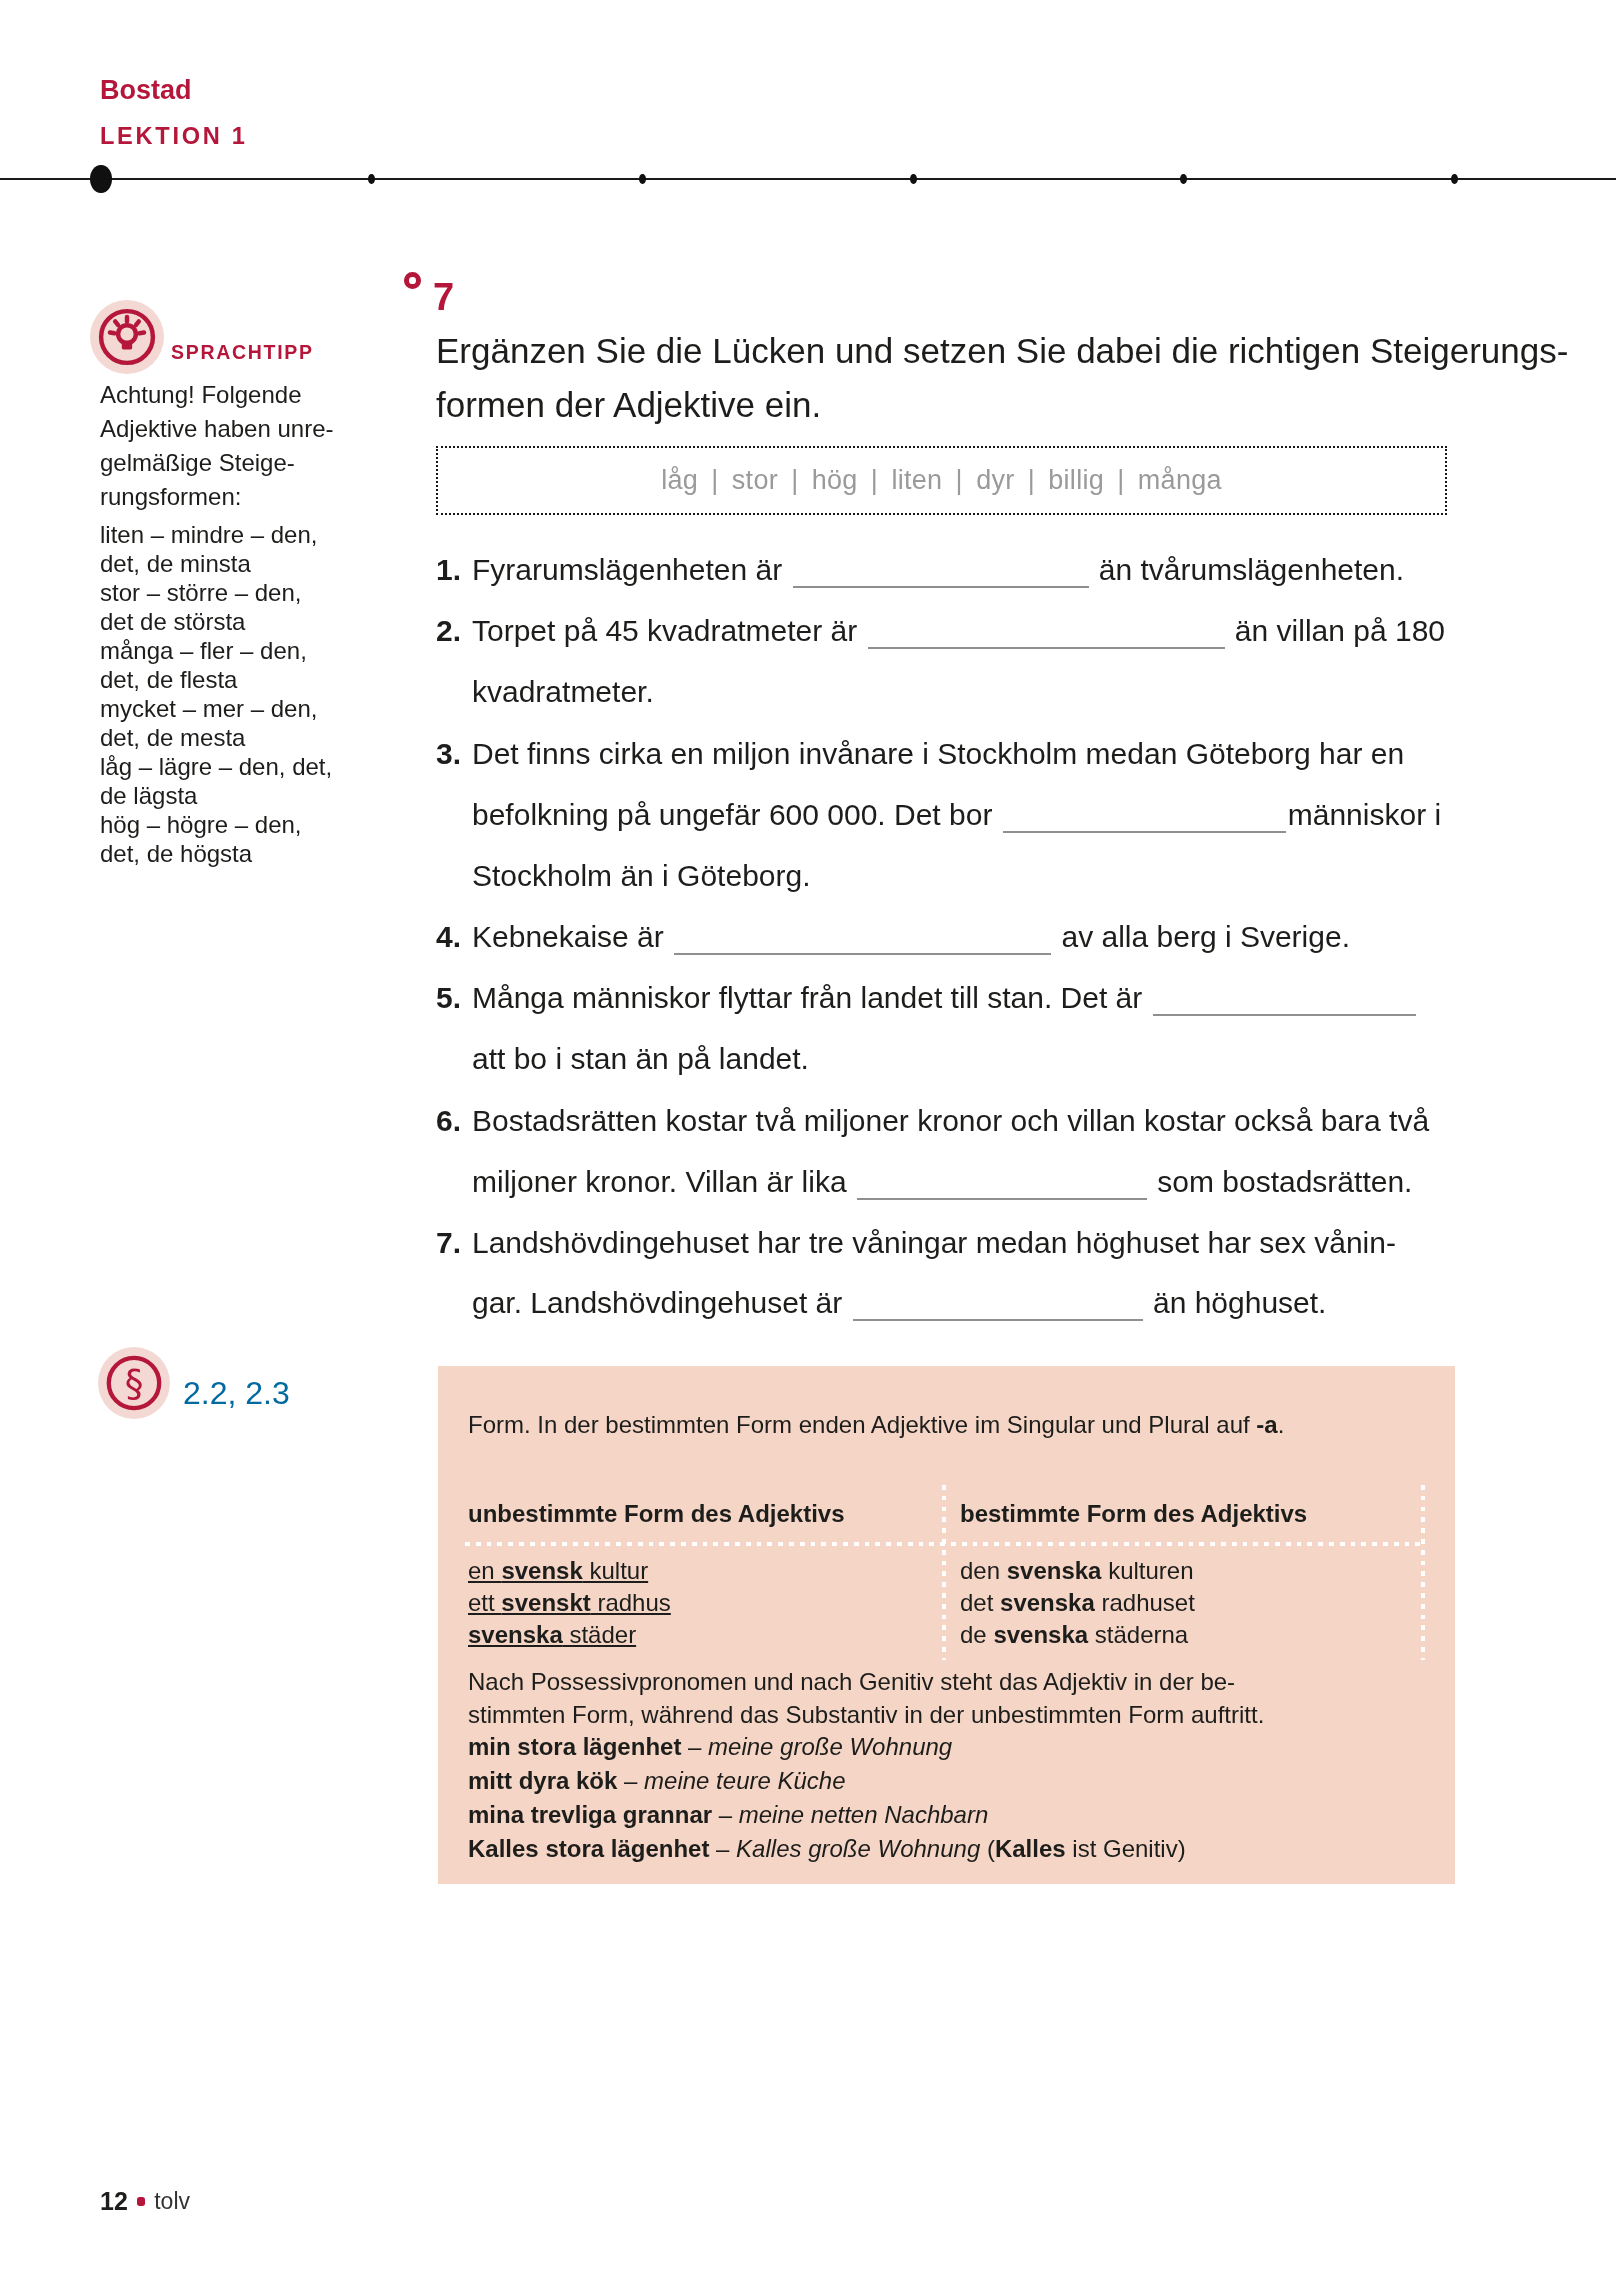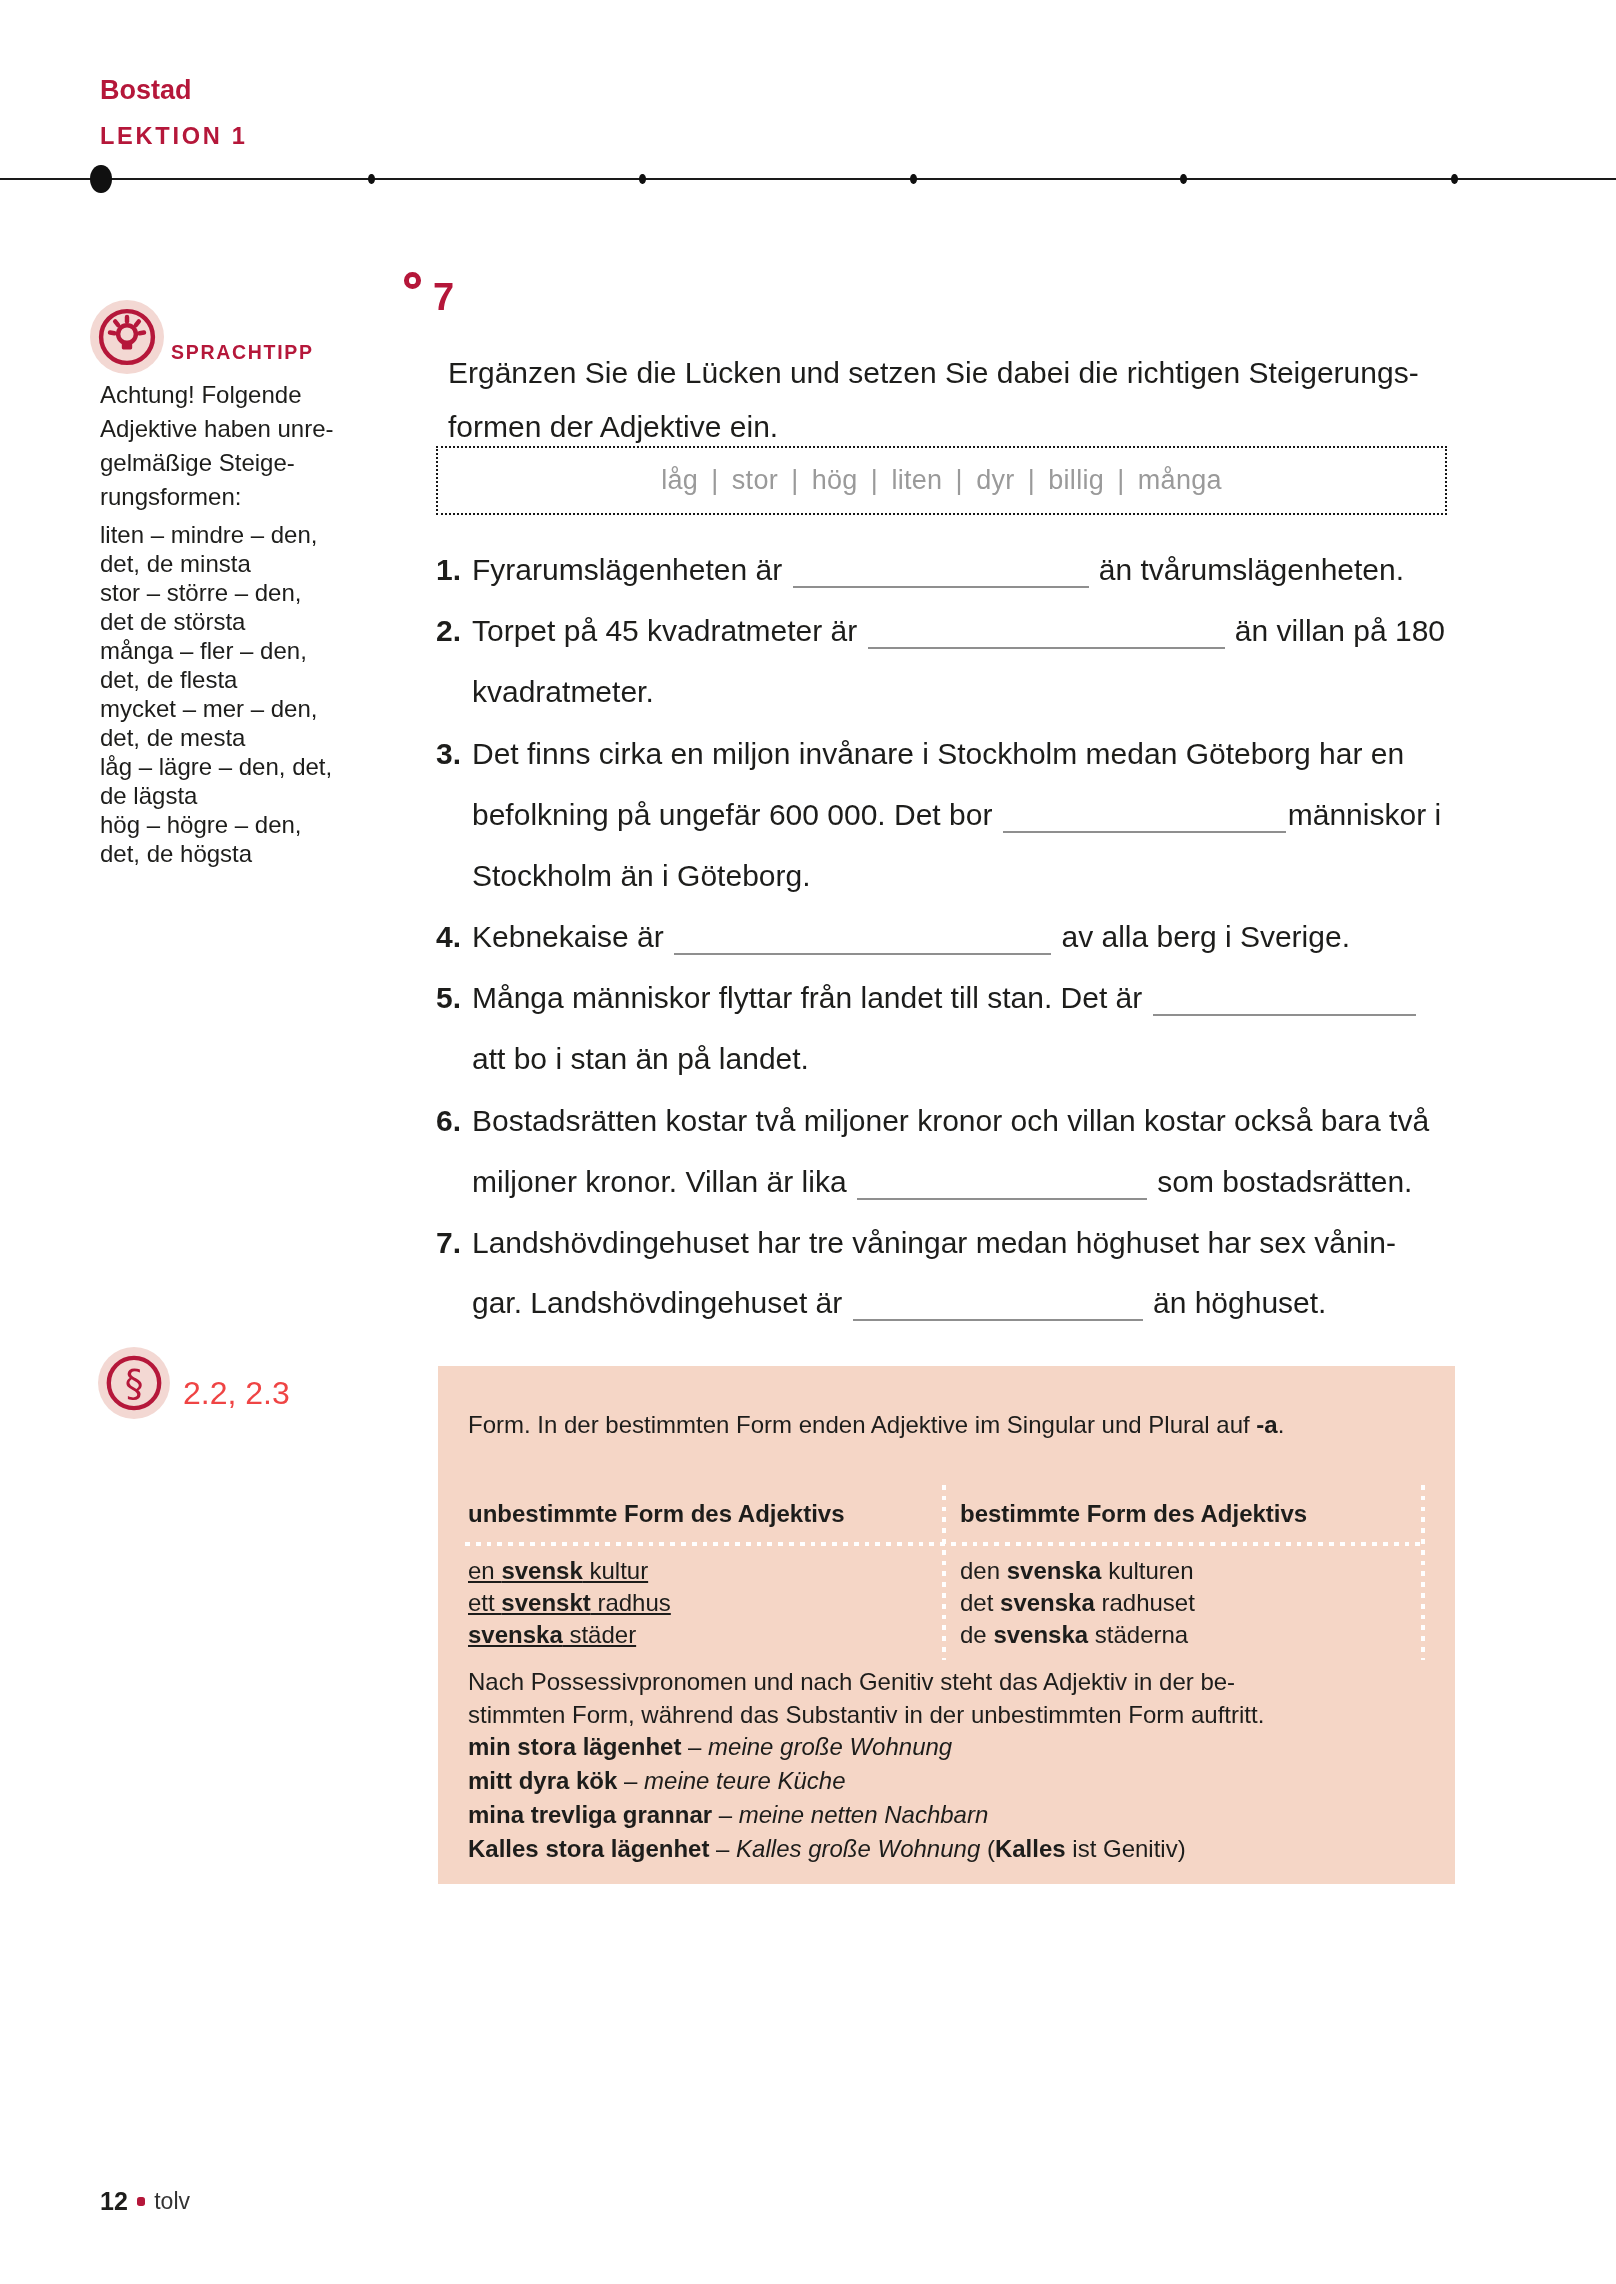--- a/index.html
+++ b/index.html
@@ -20,26 +20,26 @@
   .rule{left:0;top:178px;width:1616px;height:2px;background:#1a1a1a;}
   .dot-big{left:90px;top:165px;width:21.5px;height:28px;border-radius:50%;background:#101010;}
   .dot-s{width:6.7px;height:10px;border-radius:50%;background:#101010;top:174px;}
 
   
   .tipicon{left:90px;top:300px;width:74px;height:74px;}
   .tiplabel{left:171px;top:341px;font-size:19.5px;font-weight:bold;letter-spacing:1.7px;color:#b5173a;}
   .tipintro{left:100px;top:378px;font-size:24px;line-height:34px;width:350px;}
   .tiplist{left:100px;top:520px;font-size:24px;line-height:29px;width:350px;}
   .secref-icon{left:98px;top:1347px;width:72px;height:72px;}
-  .secref-text{left:183px;top:1375px;font-size:32px;color:#ef4444;}
+  .secref-text{left:183px;top:1375px;font-size:32px;color:#0369a1;}
 
   
   .task-ring{left:404px;top:272px;width:6.7px;height:6.7px;border:5.4px solid #b5173a;border-radius:50%;}
   .task-no{left:433px;top:276px;font-size:38px;font-weight:bold;color:#b5173a;}
-  .instr{left:436px;top:346px;font-size:30px;line-height:54px;margin-left:12px;}
+  .instr{left:436px;top:324px;font-size:35px;line-height:54px;}
   .wordbox{
     left:436px;top:446px;width:1007px;height:65px;
     border:2.7px dotted #161616;
     display:flex;align-items:center;justify-content:center;
   }
   .wordbox-text{font-size:27px;color:#9a9a9a;word-spacing:5.4px;letter-spacing:0.3px;}
   .exline{left:436px;font-size:30px;width:1023px;white-space:nowrap;}
   .exnum{display:inline-block;width:36px;font-weight:bold;}
   .exindent{padding-left:36px;}
   .blank{

